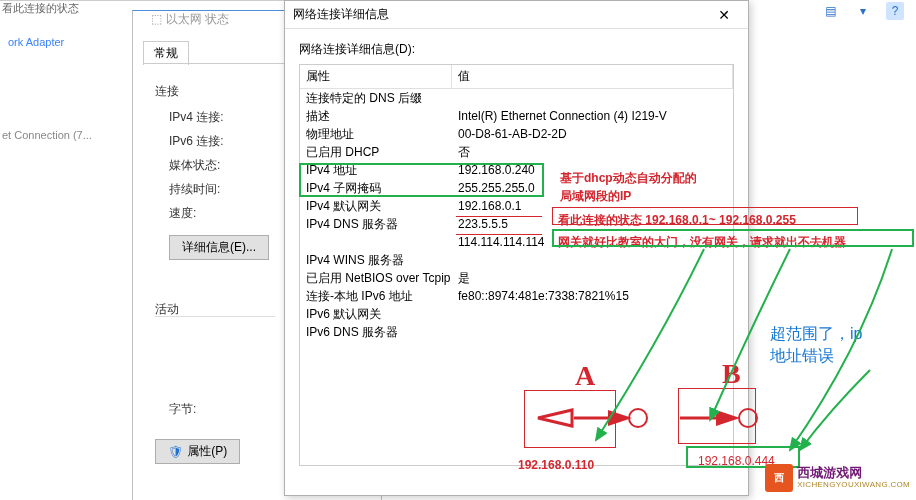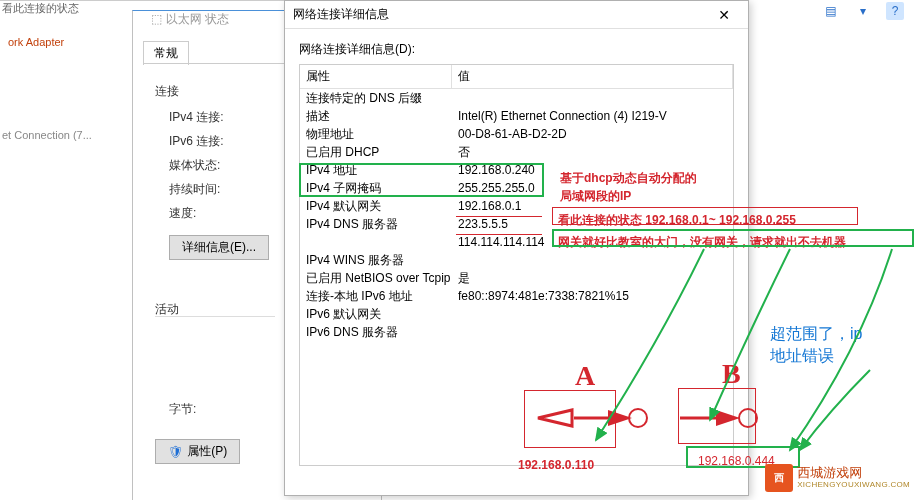--- a/index.html
+++ b/index.html
@@ -1,20 +1,20 @@
 <!DOCTYPE html>
 <html><head>
 <meta charset="utf-8">
 <style>
 * { margin: 0; padding: 0; box-sizing: border-box; font-family: "Microsoft YaHei", "Segoe UI", sans-serif; font-size: 12px; }
 body { background: #fff; width: 916px; height: 500px; position: relative; overflow: hidden; }
 
 .bg-window { position: absolute; left: 0; top: 0; width: 300px; height: 500px; background: #fff; border-top: 1px solid #ccc; color: #1a0dab; }
 .bg-link { position: absolute; font-size: 11px; }
-.bg-adapter { left: 8px; top: 35px; color: #c2410c; }
+.bg-adapter { left: 8px; top: 35px; color: #3b82f6; }
 .bg-conn { left: 2px; top: 128px; color: #888; }
 .bg-status { left: 2px; top: 0px; color: #666; }
 
 .status-win { position: absolute; left: 132px; top: 10px; width: 250px; height: 500px; background: #fff; border: 1px solid #c0c0c0; border-top: 1px solid #4a90d9; }
 .status-title { position: absolute; left: 18px; top: 0px; color: #999; }
 .tab-hdr { position: absolute; left: 10px; top: 30px; background: #fff; border: 1px solid #ccc; border-bottom: none; padding: 3px 10px; }
 .tab-frame { position: absolute; left: 10px; top: 52px; right: 10px; border-top: 1px solid #ccc; }
 .s-label { position: absolute; color: #333; }
 
 .btn { background: #e1e1e1; border: 1px solid #adadad; padding: 3px 12px; cursor: pointer; }
@@ -39,21 +39,21 @@
 .anno-red { color: #d4262e; font-weight: 700; font-size: 12px; }
 .anno-blue { color: #1477d4; font-size: 16px; font-weight: 500; }
 .green-box { position: absolute; border: 2px solid #22b14c; pointer-events: none; }
 .red-box { position: absolute; border: 1.5px solid #d4262e; pointer-events: none; }
 .blue-box { position: absolute; border: 2px solid #1477d4; pointer-events: none; }
 .hand-letter { position: absolute; color: #d4262e; font-family: cursive; font-size: 28px; font-weight: 700; }
 
 .watermark { position: absolute; right: 6px; bottom: 8px; display: flex; align-items: center; gap: 4px; }
 .wm-logo { width: 28px; height: 28px; background: #e6541f; border-radius: 3px; display: flex; align-items: center; justify-content: center; color: #fff; font-weight: 700; font-size: 10px; }
 .wm-text { line-height: 1.1; }
-.wm-cn { color: #c2410c; font-size: 13px; font-weight: 400; }
+.wm-cn { color: #701a75; font-size: 13px; font-weight: 700; }
 .wm-en { color: #b0872a; font-size: 8px; letter-spacing: .3px; }
 
 .tb-right { position: absolute; right: 12px; top: 2px; display: flex; gap: 14px; align-items: center; }
 .tb-icon { width: 18px; height: 18px; display: flex; align-items: center; justify-content: center; cursor: pointer; }
 </style>
 </head>
 <body>
 
 <div class="bg-window">
   <span class="bg-link bg-status">看此连接的状态</span>

